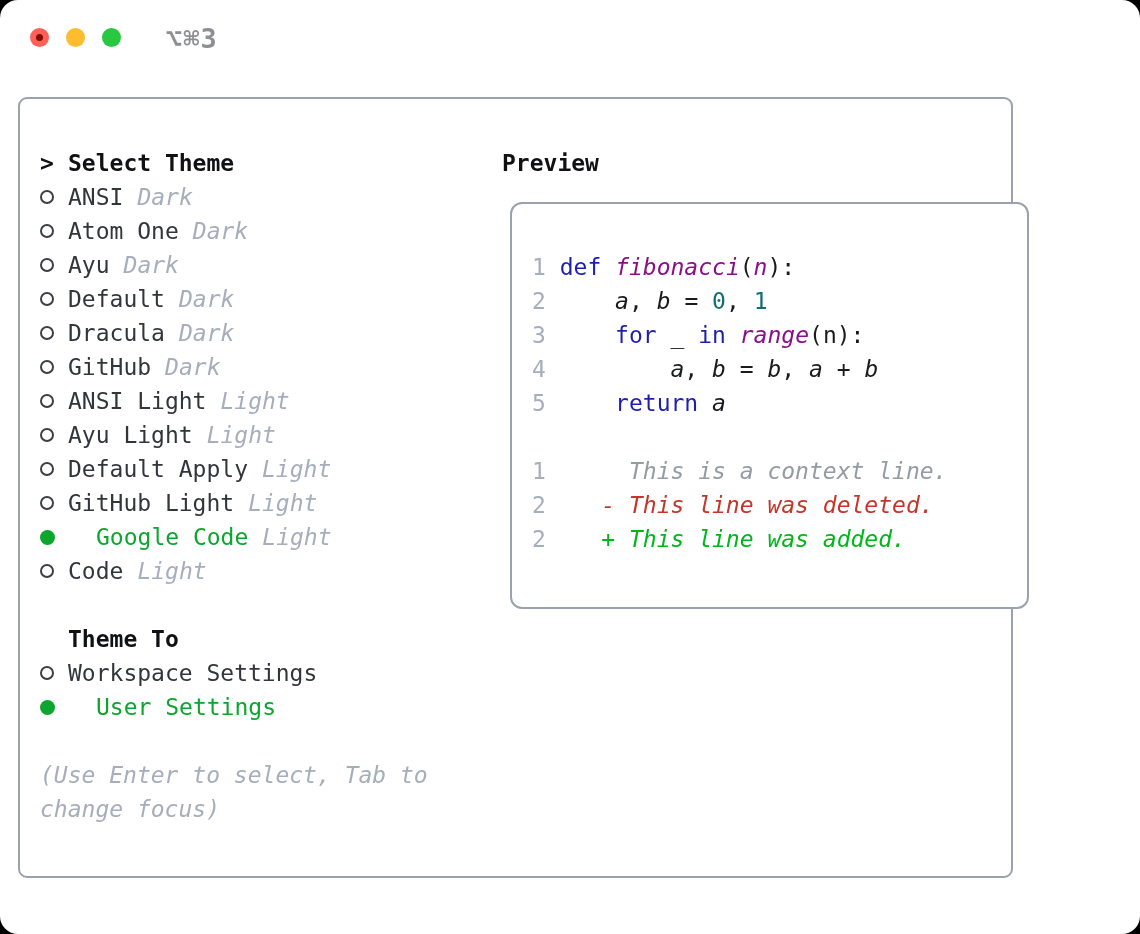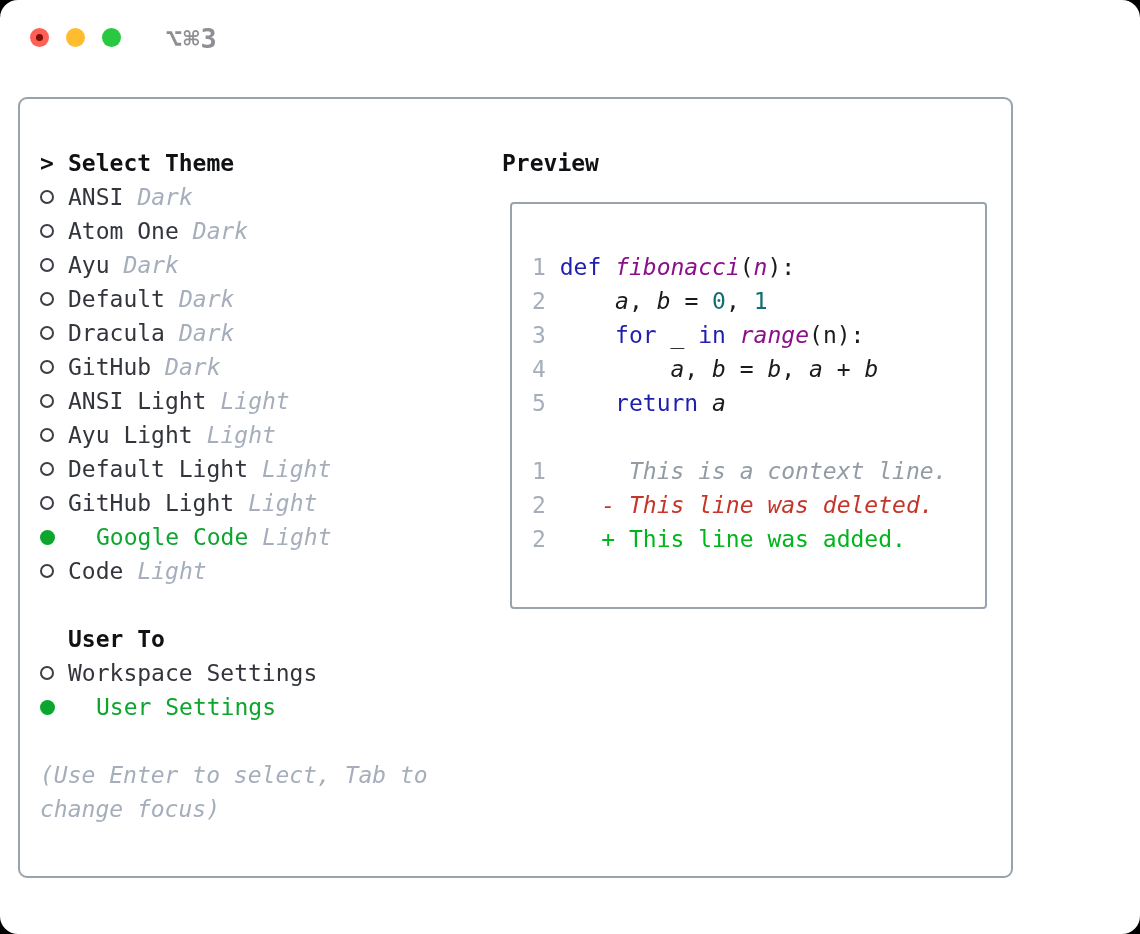--- a/index.html
+++ b/index.html
@@ -36,35 +36,35 @@
   .spacer{height:34px;}
   .bullet{display:inline-block;width:14px;height:14px;border-radius:50%;
           border:2px solid #3c3f45;box-sizing:border-box;margin-right:14px;flex:none;}
   .bullet.filled{border:none;background:var(--accent-green,#0ca52e);width:15px;height:15px;margin-right:13px;}
   .item .name{color:var(--name-dark,#33353c);}
   .item.selected .name{color:var(--accent-green,#0ca52e);margin-left:28px;}
   .variant{color:var(--muted-gray,#a6aebc);font-style:italic;margin-left:14px;}
   .hint-line{color:var(--muted-gray,#a6aebc);font-style:italic;}
   
   .preview-header{position:absolute;left:482px;top:47px;}
-  .preview-box{position:absolute;left:490px;top:103px;width:477px;height:407px;
+  .preview-box{position:absolute;left:490px;top:103px;width:519px;height:407px;
                box-sizing:border-box;border:2px solid var(--border-gray,#9aa2ae);
-               border-radius:4px;background:#fff;}
+               border-radius:12px;background:#fff;}
   #preview-lines{position:absolute;left:20px;top:46px;}
   .code-line{height:34px;line-height:34px;font-size:23px;white-space:pre;
              color:var(--text-dark,#1a1b1e);}
   .tk-lnum{color:var(--muted-gray,#a6aebc);}
   .tk-kw{color:var(--keyword-blue,#1f1fae);}
   .tk-fn{color:var(--function-purple,#8b0f8b);font-style:italic;}
   .tk-param{color:var(--function-purple,#8b0f8b);font-style:italic;}
   .tk-lit{color:var(--literal-teal,#0e6e72);}
   .tk-var{color:var(--text-dark,#1a1b1e);font-style:italic;}
   .tk-ctx{color:var(--context-gray,#939ba4);font-style:italic;}
   .tk-del{color:var(--deleted-red,#c5352a);font-style:italic;}
-  .tk-add{color:var(--added-green,#00b61b);}
+  .tk-add{color:var(--added-green,#00b61b);font-style:italic;}
 </style>
 </head>
 <body>
 
 <div class="window">
   <div class="titlebar">
     <span class="tl tl-red"></span>
     <span class="tl tl-yellow"></span>
     <span class="tl tl-green"></span>
     <span class="window-title">⌥⌘3</span>
@@ -78,30 +78,30 @@
 
       <div id="theme-list">
           <div class="row item"><span class="bullet"></span><span class="name">ANSI</span><span class="variant">Dark</span></div>
           <div class="row item"><span class="bullet"></span><span class="name">Atom One</span><span class="variant">Dark</span></div>
           <div class="row item"><span class="bullet"></span><span class="name">Ayu</span><span class="variant">Dark</span></div>
           <div class="row item"><span class="bullet"></span><span class="name">Default</span><span class="variant">Dark</span></div>
           <div class="row item"><span class="bullet"></span><span class="name">Dracula</span><span class="variant">Dark</span></div>
           <div class="row item"><span class="bullet"></span><span class="name">GitHub</span><span class="variant">Dark</span></div>
           <div class="row item"><span class="bullet"></span><span class="name">ANSI Light</span><span class="variant">Light</span></div>
           <div class="row item"><span class="bullet"></span><span class="name">Ayu Light</span><span class="variant">Light</span></div>
-          <div class="row item"><span class="bullet"></span><span class="name">Default Light</span><span class="variant">Light</span></div>
+          <div class="row item"><span class="bullet"></span><span class="name">Default Apply</span><span class="variant">Light</span></div>
           <div class="row item"><span class="bullet"></span><span class="name">GitHub Light</span><span class="variant">Light</span></div>
           <div class="row item selected"><span class="bullet filled"></span><span class="name">Google Code</span><span class="variant">Light</span></div>
           <div class="row item"><span class="bullet"></span><span class="name">Code</span><span class="variant">Light</span></div>
         </div>
 
       <div class="row spacer"></div>
 
       <div class="row indent">
-        <span class="header">User To</span>
+        <span class="header">Theme To</span>
       </div>
 
       <div id="apply-list">
           <div class="row item"><span class="bullet"></span><span class="name">Workspace Settings</span></div>
           <div class="row item selected"><span class="bullet filled"></span><span class="name">User Settings</span></div>
         </div>
 
       <div class="row spacer"></div>
 
       <div>

